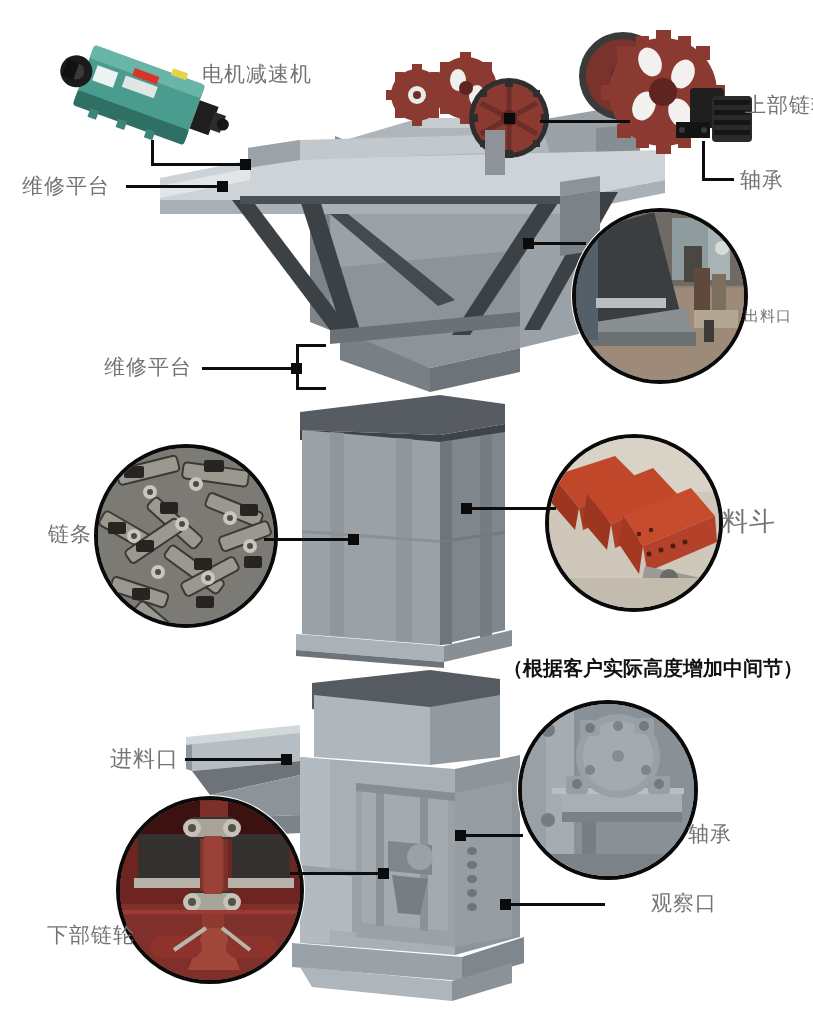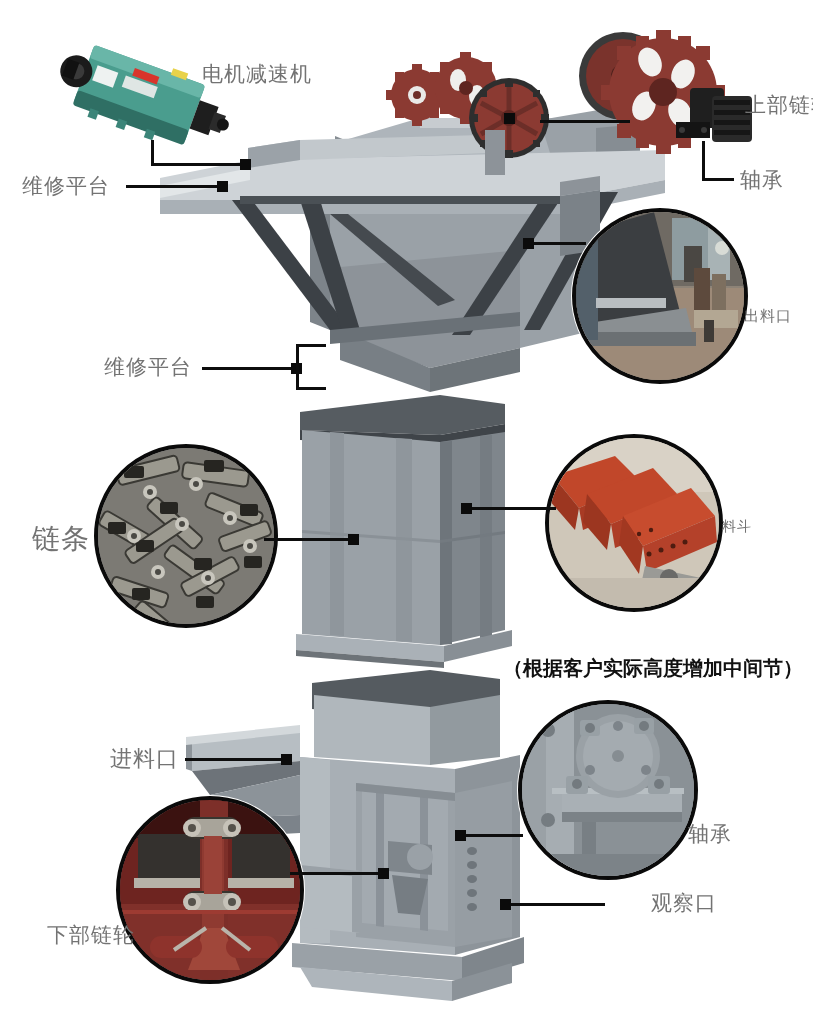--- a/index.html
+++ b/index.html
@@ -454,25 +454,25 @@
 
   <div class="ln hln" style="left:202px;top:367px;width:95px;height:3px;"></div>
   <div class="dot" style="left:291px;top:363px;"></div>
   <div class="ln vln" style="left:296px;top:344px;width:3px;height:46px;"></div>
   <div class="ln hln" style="left:296px;top:344px;width:30px;height:3px;"></div>
   <div class="ln hln" style="left:296px;top:387px;width:30px;height:3px;"></div>
   <div class="lbl" style="left:104px;top:353px;font-size:21px;">维修平台</div>
 
   <div class="ln hln" style="left:264px;top:538px;width:92px;height:3px;"></div>
   <div class="dot" style="left:348px;top:534px;"></div>
-  <div class="lbl" style="left:32px;top:520px;font-size:28px;">链条</div>
+  <div class="lbl" style="left:48px;top:520px;font-size:21px;">链条</div>
 
   <div class="ln hln" style="left:468px;top:507px;width:88px;height:3px;"></div>
   <div class="dot" style="left:461px;top:503px;"></div>
-  <div class="lbl" style="left:722px;top:518px;font-size:14px;">料斗</div>
+  <div class="lbl" style="left:722px;top:504px;font-size:26px;">料斗</div>
 
   <div class="note" style="left:503px;top:655px;font-size:20px;">（根据客户实际高度增加中间节）</div>
 
   <div class="ln hln" style="left:185px;top:758px;width:101px;height:3px;"></div>
   <div class="dot" style="left:281px;top:754px;"></div>
   <div class="lbl" style="left:110px;top:744px;font-size:22px;">进料口</div>
 
   <div class="ln hln" style="left:290px;top:872px;width:95px;height:3px;"></div>
   <div class="dot" style="left:378px;top:868px;"></div>
   <div class="lbl" style="left:47px;top:921px;font-size:21px;">下部链轮</div>

